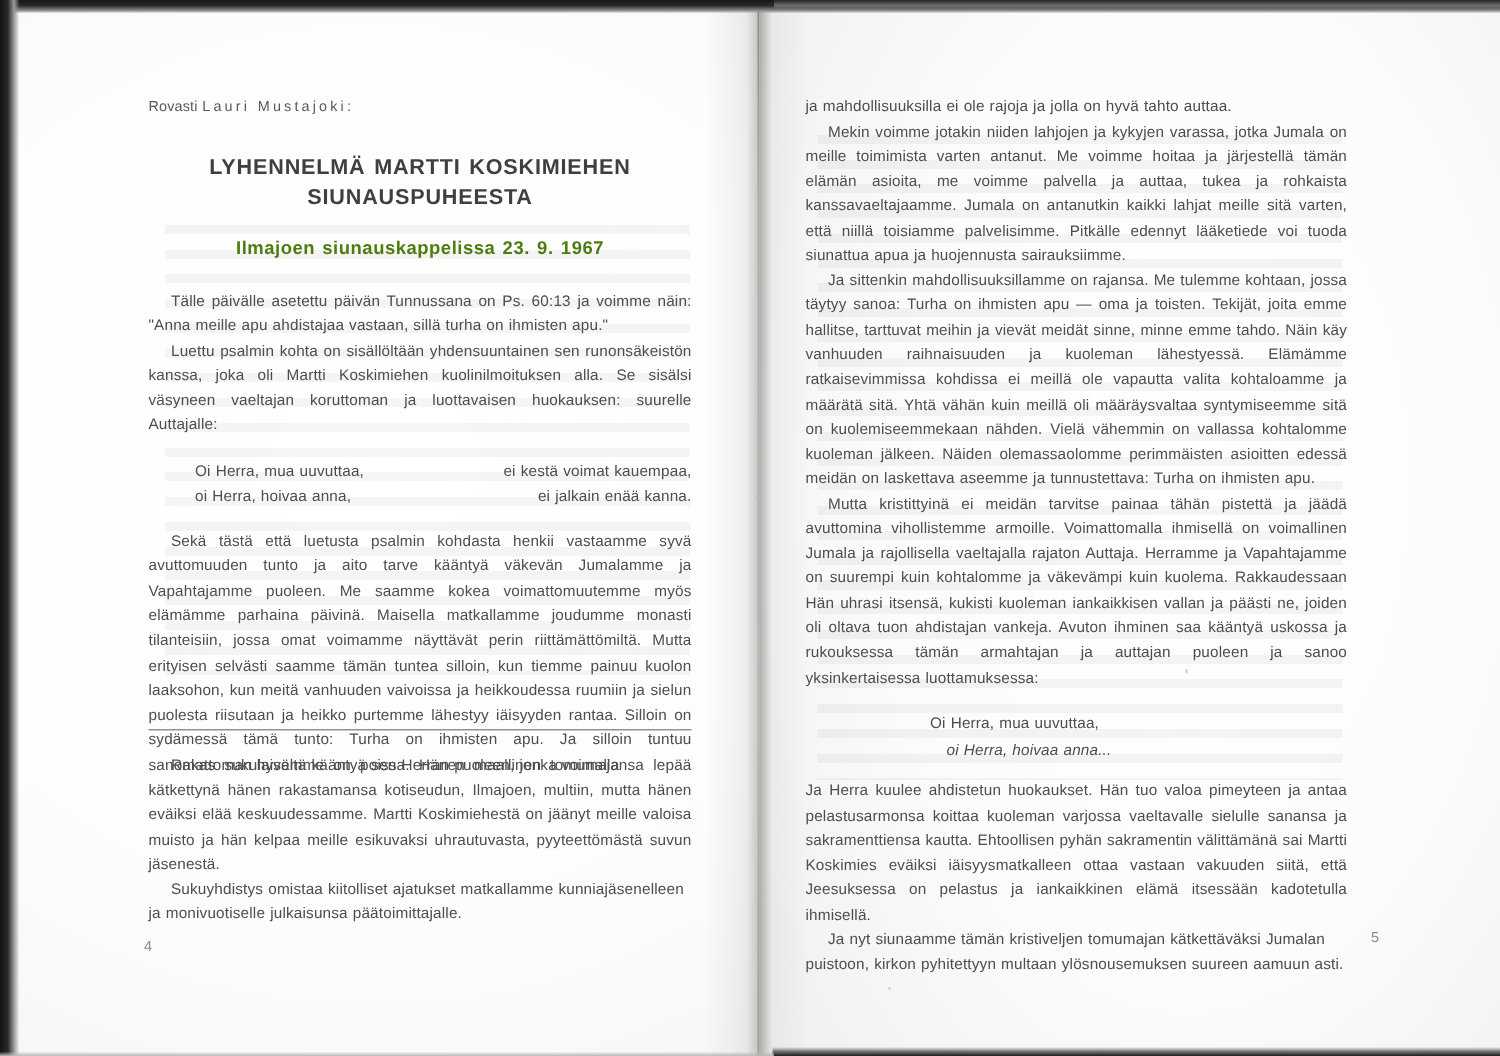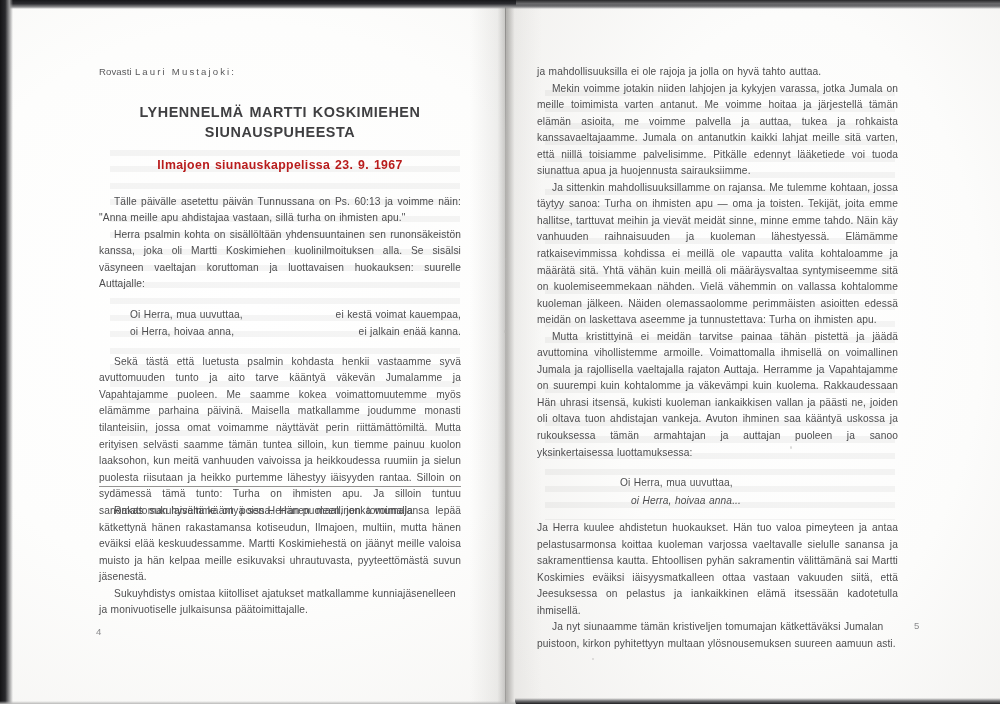--- a/index.html
+++ b/index.html
@@ -138,21 +138,21 @@
     color: #3f3f41;
     letter-spacing: 0.55px;
     word-spacing: 1.2px;
     margin: 16px 0 14px 0;
     text-indent: 0;
   }
   .subtitle {
     text-align: center;
     font-size: 12.3px;
     line-height: 17px;
-    color: #b91c1c;
+    color: #4d7c0f;
     letter-spacing: 0.35px;
     word-spacing: 1.1px;
     margin: 0 0 20px 0;
     text-indent: 0;
   }
 
   .verse {
     margin: 13px 0 13px 0;
     text-indent: 0;
     text-align: left;
@@ -224,21 +224,21 @@
 
       <div class="byline">
         <span>Rovasti</span>
         <span class="spaced">Lauri Mustajoki:</span>
       </div>
 
       <h1 class="title">LYHENNELMÄ MARTTI KOSKIMIEHEN SIUNAUSPUHEESTA</h1>
       <h2 class="subtitle">Ilmajoen siunauskappelissa 23. 9. 1967</h2>
 
       <p>Tälle päivälle asetettu päivän Tunnussana on Ps. 60:13 ja voimme näin: "Anna meille apu ahdistajaa vastaan, sillä turha on ihmisten apu."</p>
-      <p>Herra psalmin kohta on sisällöltään yhdensuuntainen sen runonsäkeistön kanssa, joka oli Martti Koskimiehen kuolinilmoituksen alla. Se sisälsi väsyneen vaeltajan koruttoman ja luottavaisen huokauksen: suurelle Auttajalle:</p>
+      <p>Luettu psalmin kohta on sisällöltään yhdensuuntainen sen runonsäkeistön kanssa, joka oli Martti Koskimiehen kuolinilmoituksen alla. Se sisälsi väsyneen vaeltajan koruttoman ja luottavaisen huokauksen: suurelle Auttajalle:</p>
 
       <div class="verse">
         <div class="verse-row">
           <span class="verse-a">Oi Herra, mua uuvuttaa,</span>
           <span class="verse-b">ei kestä voimat kauempaa,</span>
         </div>
         <div class="verse-row">
           <span class="verse-a">oi Herra, hoivaa anna,</span>
           <span class="verse-b">ei jalkain enää kanna.</span>
         </div>

